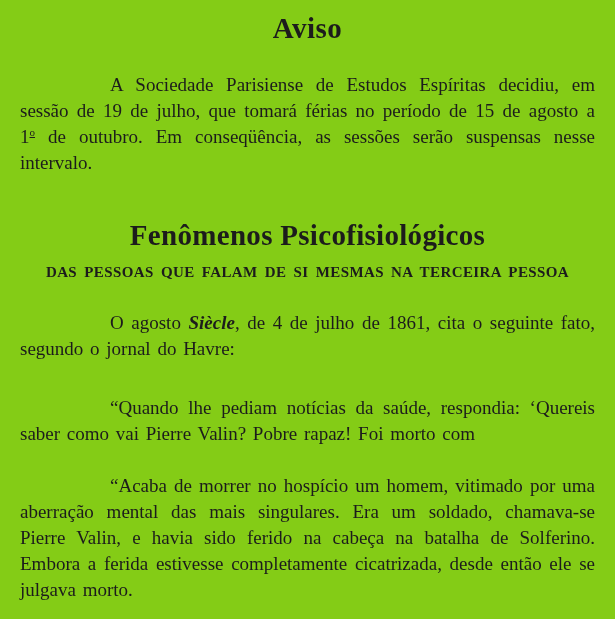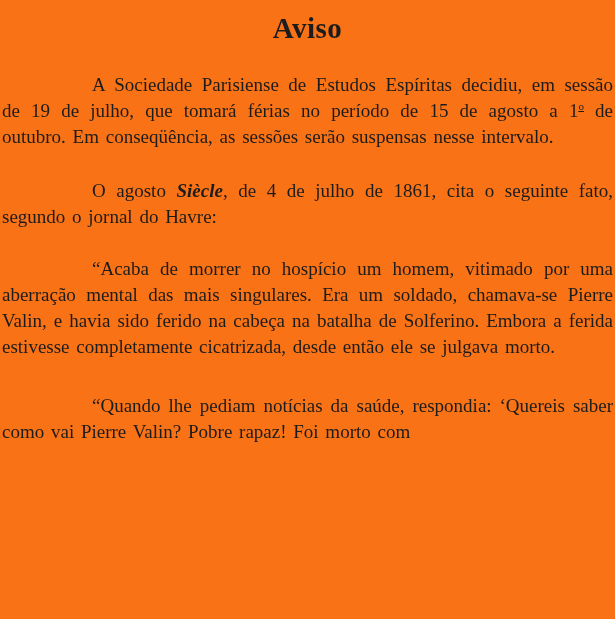--- a/index.html
+++ b/index.html
@@ -5,23 +5,23 @@
   html, body {
     margin: 0;
     padding: 0;
     background: #ffffff;
   }
   .page {
     position: relative;
     width: 615px;
     height: 619px;
     box-sizing: border-box;
-    padding: 0 2px;
+    padding: 0 12px;
     overflow: hidden;
-    background: #f97316;
+    background: #84cc16;
     color: #1c1c1c;
     font-family: "Liberation Serif", "DejaVu Serif", serif;
   }
   .notice-title {
     margin: 10px 0 0 0;
     text-align: center;
     font-size: 29px;
     line-height: 36px;
     font-weight: 700;
     letter-spacing: 0.5px;
@@ -37,21 +37,21 @@
   .article-subtitle {
     margin: 8px 0 0 0;
     text-align: center;
     font-size: 15px;
     line-height: 20px;
     font-weight: 700;
     letter-spacing: 0.4px;
     word-spacing: 3px;
   }
   .body-par {
-    margin: 0;
+    margin: 8px;
     font-size: 19px;
     line-height: 26px;
     text-align: justify;
     text-indent: 90px;
     word-spacing: 2px;
   }
   .par-notice   { margin-top: 26px; }
   .par-journal  { margin-top: 28px; }
   .par-quote-1  { margin-top: 26px; }
   .par-quote-2  { margin-top: 33px; }
@@ -65,21 +65,23 @@
 </style>
 </head>
 <body>
 
 <div class="page">
 
   <h1 class="notice-title">Aviso</h1>
 
   <p class="body-par par-notice"><span>A Sociedade Parisiense de Estudos Espíritas decidiu, em sessão de 19 de julho, que tomará férias no período de 15 de agosto a 1</span><span class="ordinal">o</span><span> de outubro. Em conseqüência, as sessões serão suspensas nesse intervalo.</span></p>
 
+  <h2 class="article-title">Fenômenos Psicofisiológicos</h2>
 
+  <div class="article-subtitle">DAS PESSOAS QUE FALAM DE SI MESMAS NA TERCEIRA PESSOA</div>
 
   <p class="body-par par-journal"><span>O agosto </span><span class="italic">Siècle</span><span>, de 4 de julho de 1861, cita o seguinte fato, segundo o jornal do Havre:</span></p>
 
+  <p class="body-par par-quote-2">“Quando lhe pediam notícias da saúde, respondia: ‘Quereis saber como vai Pierre Valin? Pobre rapaz! Foi morto com</p>
+
   <p class="body-par par-quote-1">“Acaba de morrer no hospício um homem, vitimado por uma aberração mental das mais singulares. Era um soldado, chamava-se Pierre Valin, e havia sido ferido na cabeça na batalha de Solferino. Embora a ferida estivesse completamente cicatrizada, desde então ele se julgava morto.</p>
-
-  <p class="body-par par-quote-2">“Quando lhe pediam notícias da saúde, respondia: ‘Quereis saber como vai Pierre Valin? Pobre rapaz! Foi morto com</p>
 
 </div>
 
 </body></html>

